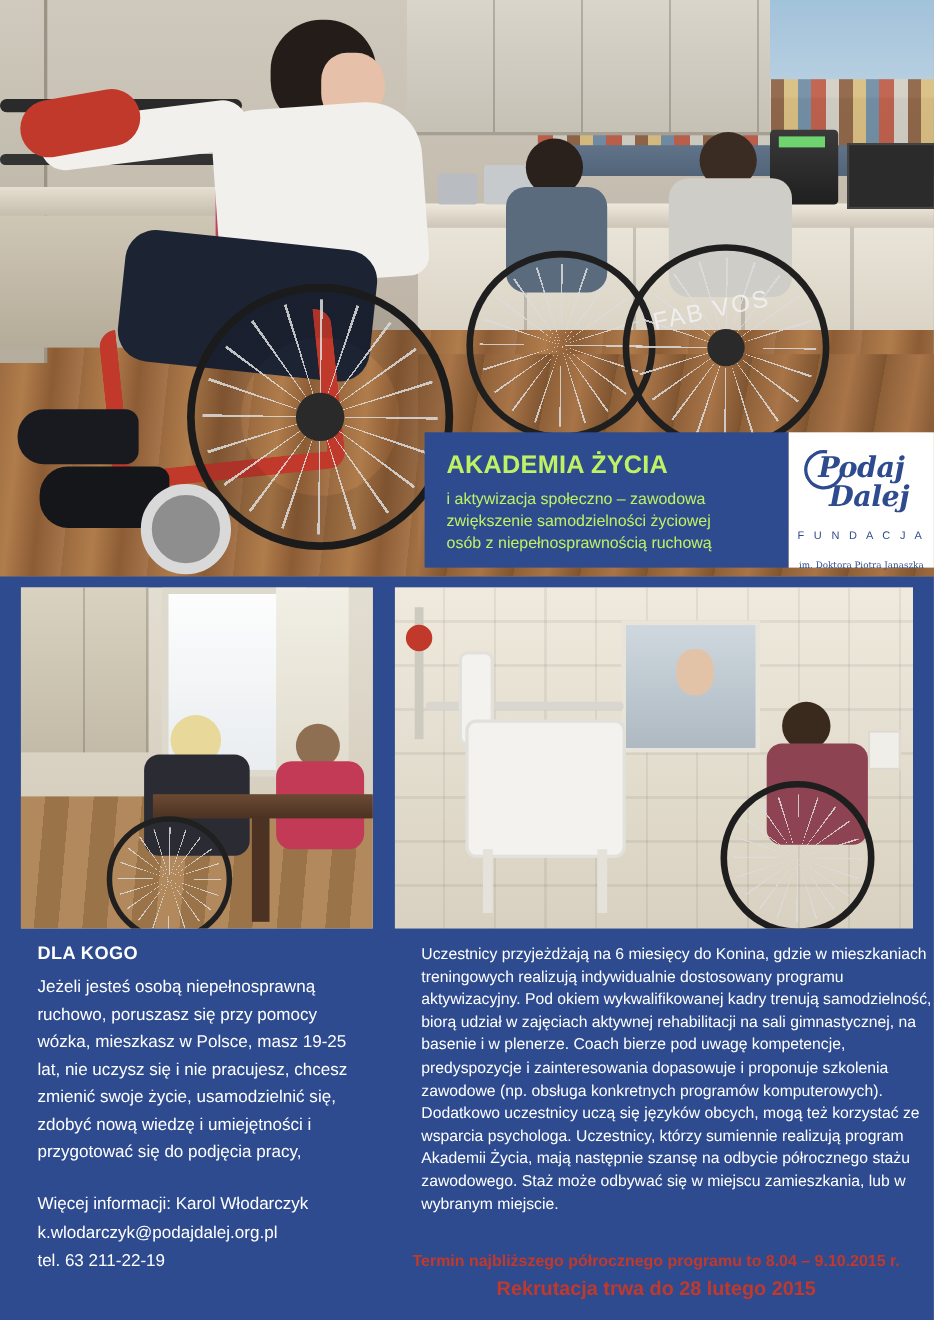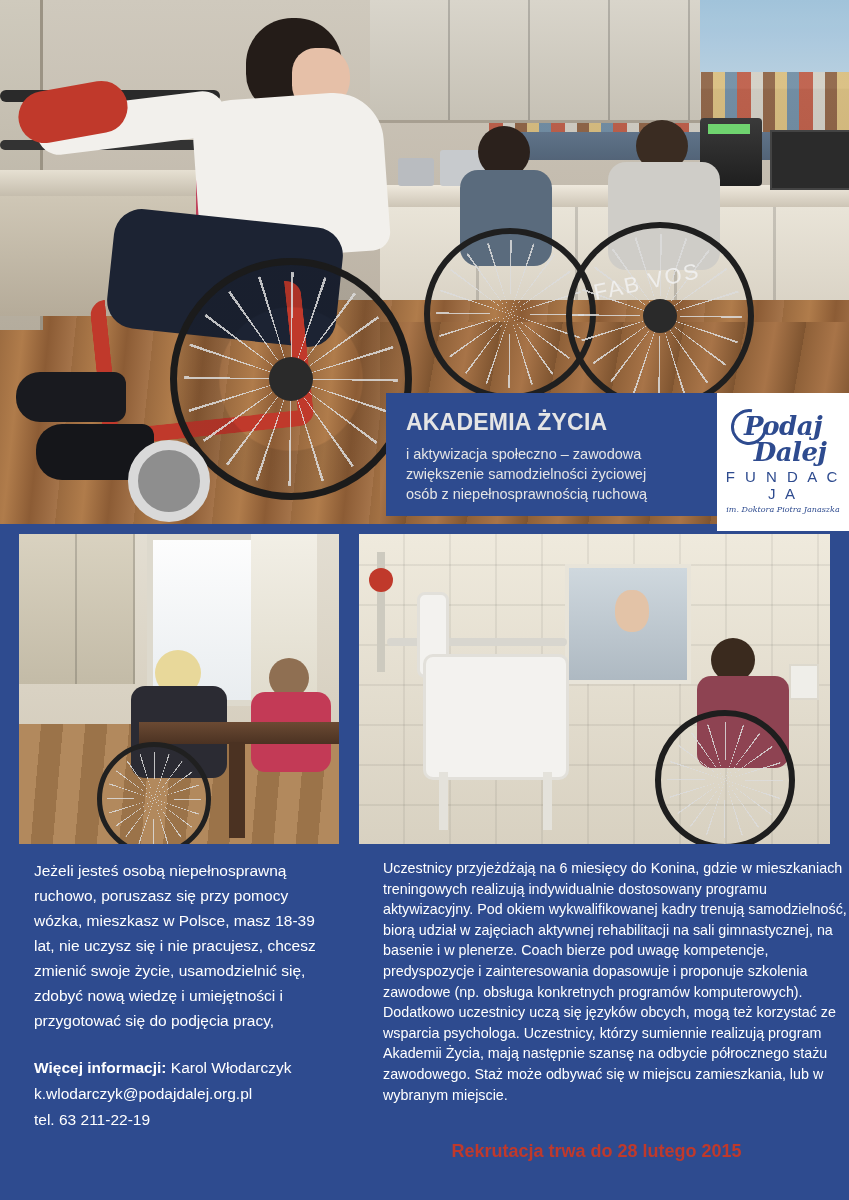--- a/index.html
+++ b/index.html
@@ -192,61 +192,61 @@
     color:#f3f3f3; font-size:22px; line-height:20px; font-family:"Liberation Sans", sans-serif;
     transform: rotate(-12deg); opacity:.85; letter-spacing:2px;
   }
 
   
   .title-band {
     position: absolute;
     left: 386px; top: 393px;
     width: 331px; height: 123px;
     background: #2e4b8f;
-    color: #e5e5e5;
+    color: #bef264;
     padding: 12px 14px 0 20px;
     box-sizing: border-box;
   }
   .title-band h1 {
     margin: 4px 0 8px 0;
     font-size: 23px;
     font-weight: bold;
     letter-spacing: .2px;
   }
   .title-band p {
     margin: 0;
     font-size: 14.5px;
     line-height: 20px;
   }
   .logo-band {
     position: absolute;
     left: 717px; top: 393px;
-    width: 132px; height: 138px;
+    width: 132px; height: 123px;
     background: #ffffff;
     box-sizing: border-box;
     text-align: center;
   }
   .logo-word {
     display: block;
     color: #2e4b8f;
     font-family: "DejaVu Serif", serif;
     font-style: italic;
     font-weight: bold;
     font-size: 26px;
     line-height: 26px;
     letter-spacing: -.5px;
   }
   .logo-word.l1 { margin-top: 20px; }
   .logo-word.l2 { margin-left: 14px; }
   .logo-sub {
-    display:block; color:#2e4b8f; font-size:15px; letter-spacing:3px; margin-top:3px;
+    display:block; color:#2e4b8f; font-size:10px; letter-spacing:3px; margin-top:17px;
   }
   .logo-sub2 {
-    display:block; color:#2e4b8f; font-family:"DejaVu Serif", serif; font-style:italic;
-    font-size:8px; line-height:10px; margin-top:3px;
+    display:block; color:#2e4b8f; font-family:"DejaVu Serif", serif; 
+    font-size:8px; line-height:10px; margin-top:16px;
   }
   .logo-swirl {
     position:absolute; left:14px; top:16px; width:30px; height:30px;
     border:3px solid #2e4b8f; border-radius:50%; border-right-color:transparent;
     transform: rotate(-35deg);
   }
 
   
   .photo-left {
     position: absolute;
@@ -333,21 +333,21 @@
     margin: 0;
     font-size: 15.5px;
     line-height: 25px;
   }
   .col-left .bold-line { font-weight: bold; }
   .contact {
     margin-top: 22px;
     font-size: 15.5px;
     line-height: 26px;
   }
-  .contact .lbl { font-weight: bold; }
+  .contact .lbl { font-weight: normal; }
 
   .col-right {
     position: absolute;
     left: 359px; top: 858px;
     width: 475px;
     color: #ffffff;
     font-size: 14.3px;
     line-height: 20.6px;
     margin-left: 24px;
   }
@@ -463,30 +463,32 @@
     <div class="pr-leg" style="left:184px"></div>
     <div class="pr-switch"></div>
     <div class="pr-p-head"></div>
     <div class="pr-p-body"></div>
     <div class="pr-wheel">
       <div class="spokes"></div>
     </div>
   </div>
 
   <div class="col-left">
-    <p>Jeżeli jesteś osobą niepełnosprawną ruchowo, poruszasz się przy pomocy wózka, mieszkasz w Polsce, masz 18-39 lat, nie uczysz się i nie pracujesz, chcesz zmienić swoje życie, usamodzielnić się, zdobyć nową wiedzę i umiejętności i przygotować się do podjęcia pracy,</p>
+    <h2>DLA KOGO</h2>
+    <p>Jeżeli jesteś osobą niepełnosprawną ruchowo, poruszasz się przy pomocy wózka, mieszkasz w Polsce, masz 19-25 lat, nie uczysz się i nie pracujesz, chcesz zmienić swoje życie, usamodzielnić się, zdobyć nową wiedzę i umiejętności i przygotować się do podjęcia pracy,</p>
     <div class="contact">
       <span class="lbl">Więcej informacji:</span>
       <span>Karol Włodarczyk</span><br>
       <span>k.wlodarczyk@podajdalej.org.pl</span><br>
       <span>tel. 63 211-22-19</span>
     </div>
   </div>
 
   <div class="col-right">
     <p>Uczestnicy przyjeżdżają na 6 miesięcy do Konina, gdzie w mieszkaniach treningowych realizują indywidualnie dostosowany programu aktywizacyjny. Pod okiem wykwalifikowanej kadry trenują samodzielność, biorą udział w zajęciach aktywnej rehabilitacji na sali gimnastycznej, na basenie i w plenerze. Coach bierze pod uwagę kompetencje, predyspozycje i zainteresowania dopasowuje i proponuje szkolenia zawodowe (np. obsługa konkretnych programów komputerowych). Dodatkowo uczestnicy uczą się języków obcych, mogą też korzystać ze wsparcia psychologa. Uczestnicy, którzy sumiennie realizują program Akademii Życia, mają następnie szansę na odbycie półrocznego stażu zawodowego. Staż może odbywać się w miejscu zamieszkania, lub w wybranym miejscie.</p>
   </div>
 
   <div class="footer">
+    <div class="f1">Termin najbliższego półrocznego programu to 8.04 – 9.10.2015 r.</div>
     <div class="f2">Rekrutacja trwa do 28 lutego 2015</div>
   </div>
 
 </div>
 
 </body></html>

